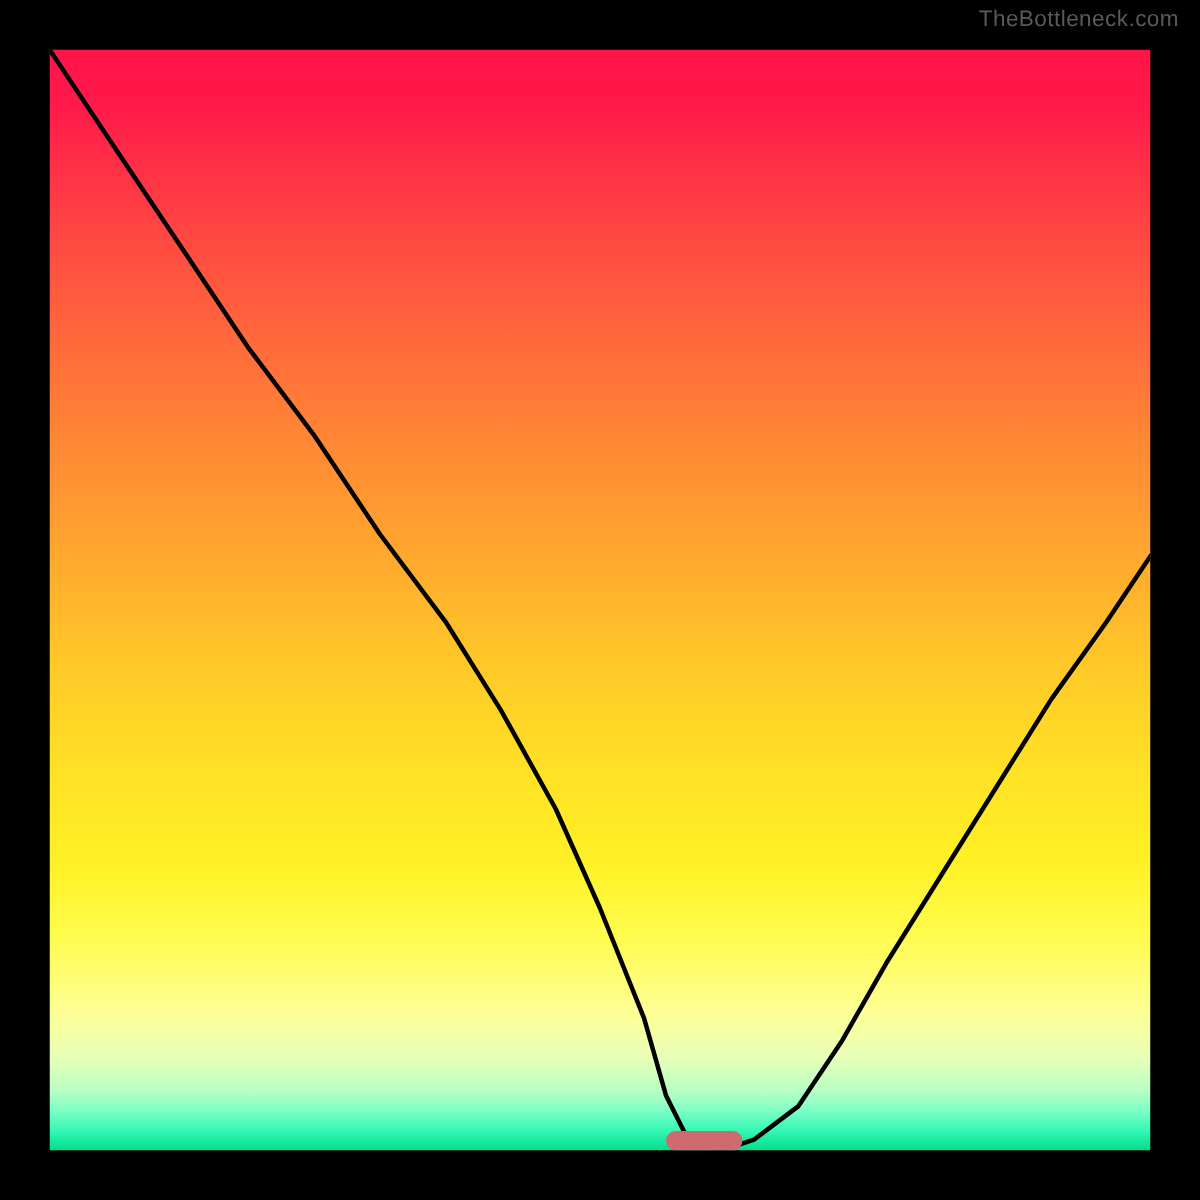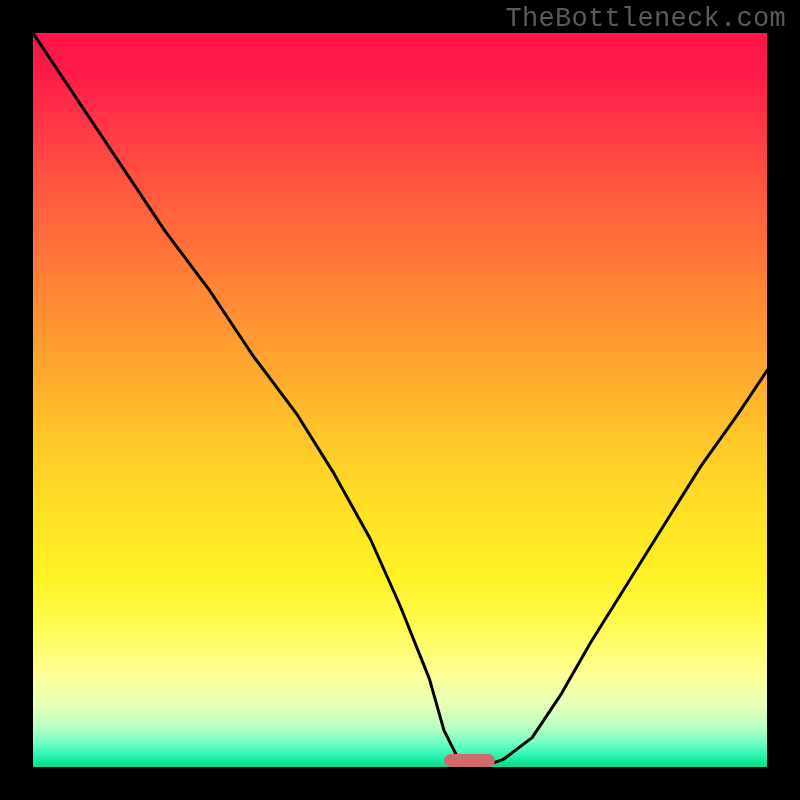--- a/index.html
+++ b/index.html
@@ -9,25 +9,24 @@
     background: #000;
     position: relative;
     font-family: Arial, sans-serif;
     overflow: hidden;
   }
   .watermark {
     position: absolute;
     top: 4px;
     right: 14px;
     color: #5a5a5a;
-    font-size: 27px;
+    font-size: 15px;
     font-weight: 500;
     letter-spacing: 0.3px;
     z-index: 10;
-    font-family: Liberation Mono, monospace;
   }
   .plot-area {
     position: absolute;
     left: 33px;
     top: 33px;
     width: 734px;
     height: 734px;
     overflow: hidden;
   }
   .gradient-bg {

